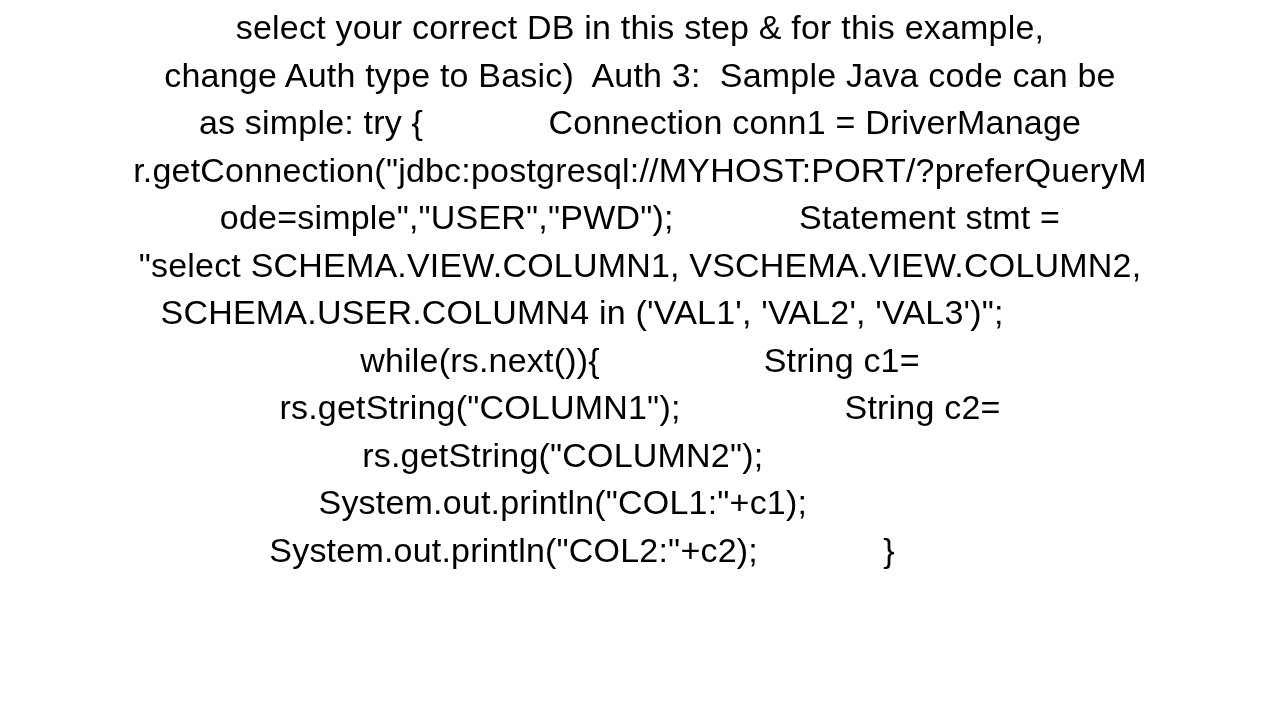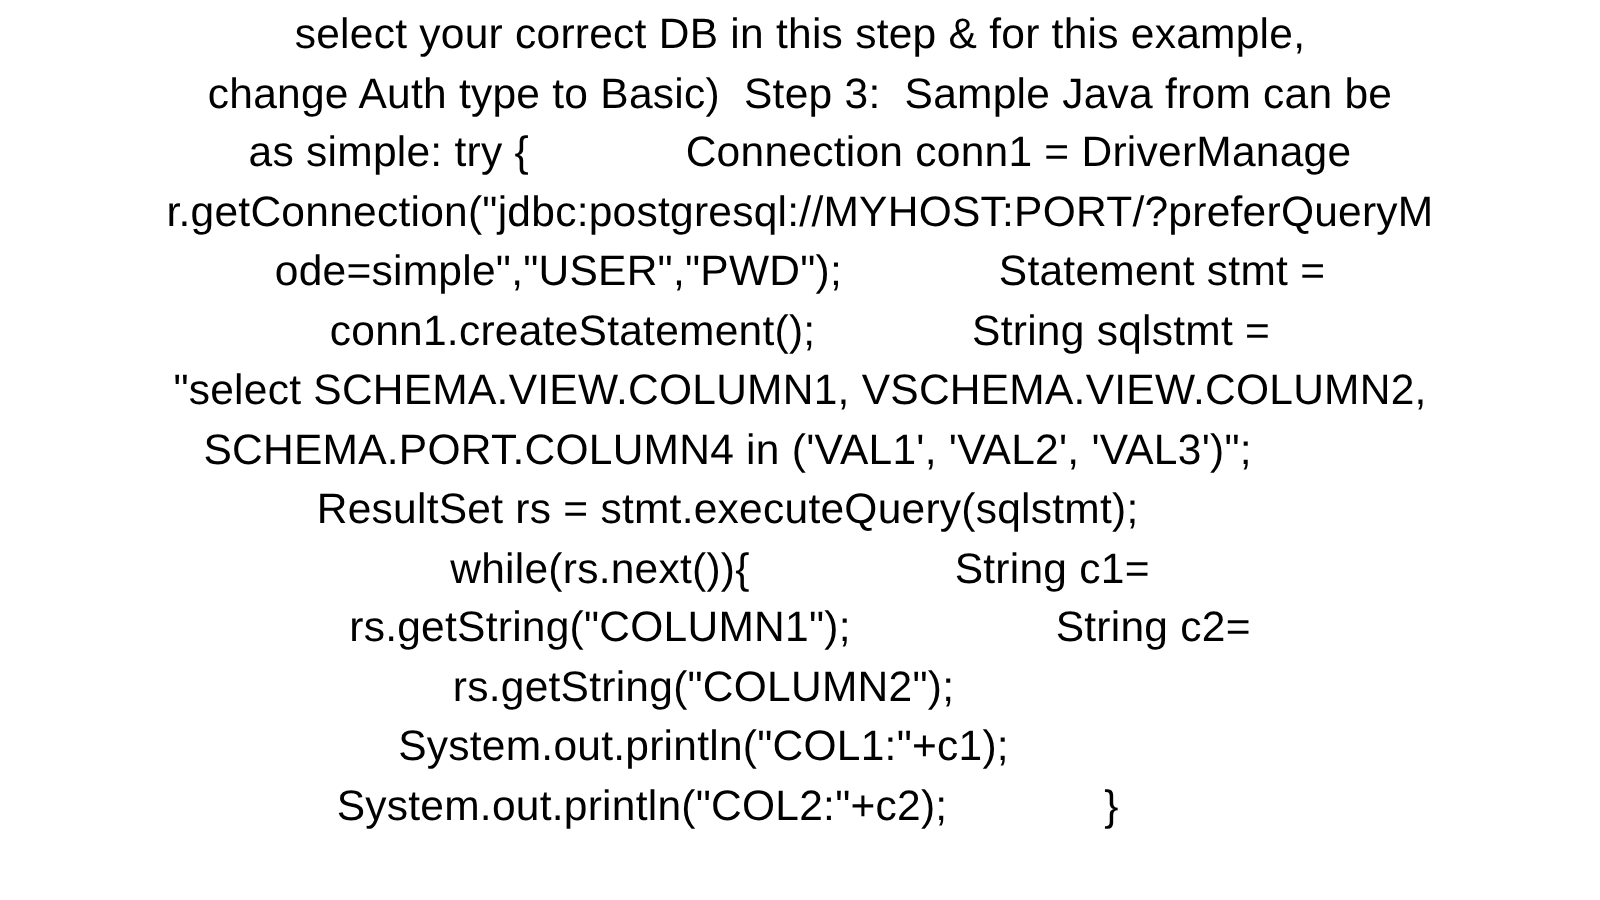--- a/index.html
+++ b/index.html
@@ -27,26 +27,24 @@
       text-align: center;
       white-space: pre;
       letter-spacing: 0.2px;
     }
   </style>
 </head>
 <body>
 
 <div class="content">
   <div class="line">select your correct DB in this step &amp; for this example,</div>
-  <div class="line">change Auth type to Basic)  Step 3:  Sample Java from can be</div>
+  <div class="line">change Auth type to Basic)  Auth 3:  Sample Java code can be</div>
   <div class="line">as simple: try {             Connection conn1 = DriverManage</div>
   <div class="line">r.getConnection("jdbc:postgresql://MYHOST:PORT/?preferQueryM</div>
   <div class="line">ode=simple","USER","PWD");             Statement stmt =</div>
-  <div class="line">conn1.createStatement();             String sqlstmt =</div>
   <div class="line">"select SCHEMA.VIEW.COLUMN1, VSCHEMA.VIEW.COLUMN2,</div>
-  <div class="line">SCHEMA.PORT.COLUMN4 in ('VAL1', 'VAL2', 'VAL3')";            </div>
-  <div class="line">ResultSet rs = stmt.executeQuery(sqlstmt);            </div>
+  <div class="line">SCHEMA.USER.COLUMN4 in ('VAL1', 'VAL2', 'VAL3')";            </div>
   <div class="line">while(rs.next()){                 String c1=</div>
   <div class="line">rs.getString("COLUMN1");                 String c2=</div>
   <div class="line">rs.getString("COLUMN2");                </div>
   <div class="line">System.out.println("COL1:"+c1);                </div>
   <div class="line">System.out.println("COL2:"+c2);             }            </div>
 </div>
 
 </body></html>

